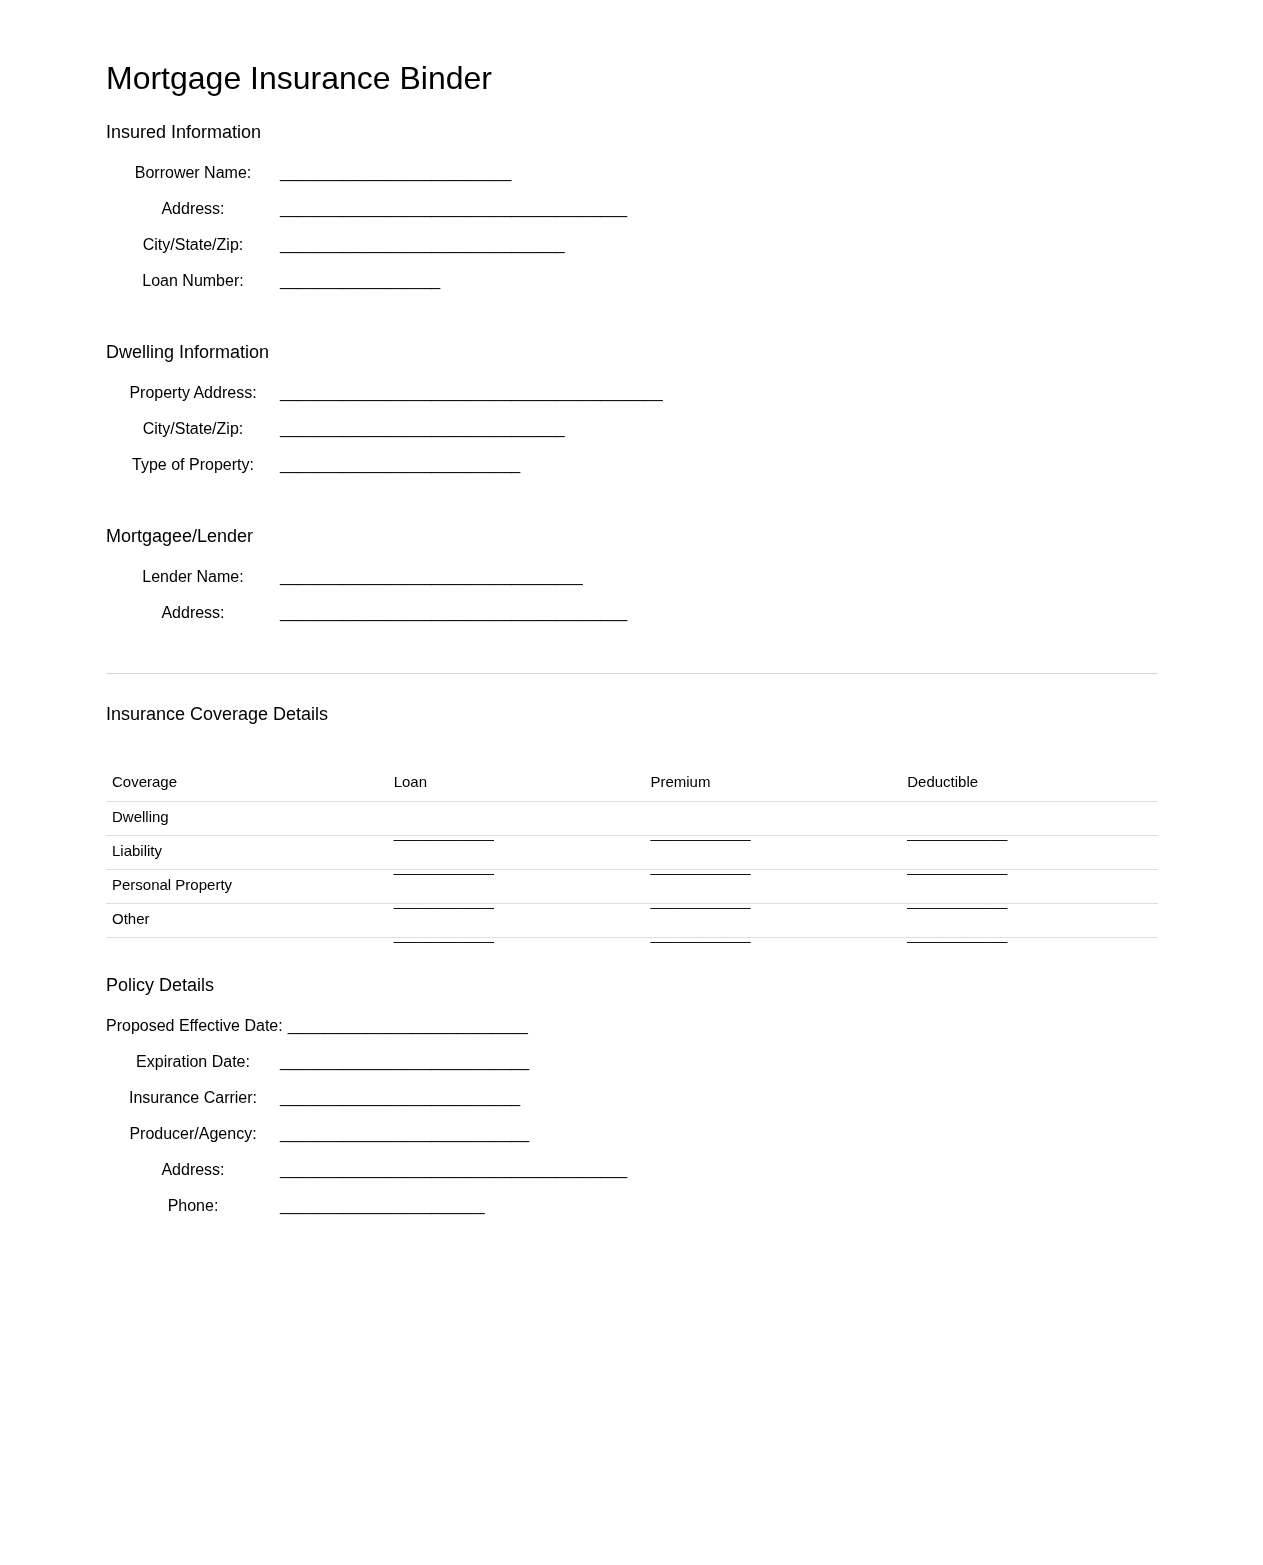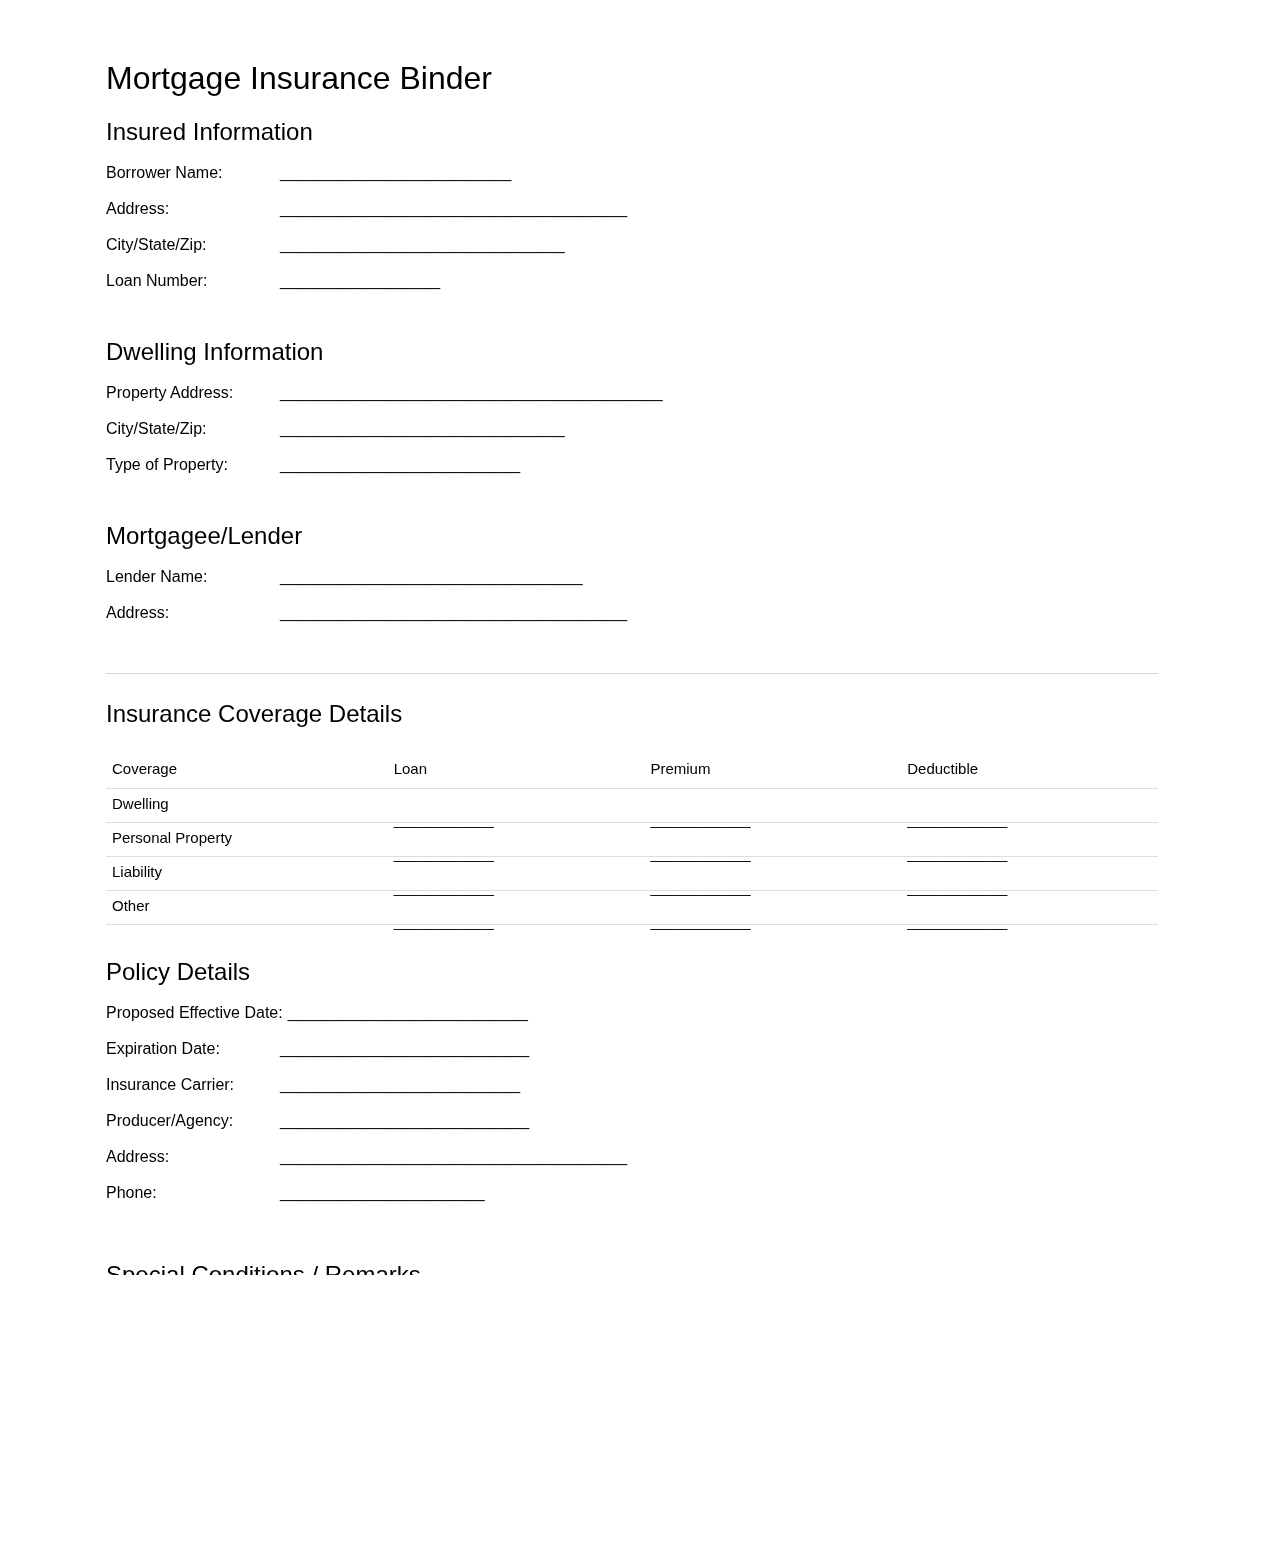--- a/index.html
+++ b/index.html
@@ -13,39 +13,40 @@
       width: 1052px;
       padding-top: 58px;
       height: 1217px; 
       overflow: hidden;
     }
     h1 {
       font-size: 32px; font-weight: normal; margin: 0;
       line-height: 40px;
     }
     h2 {
-      font-size: 24px; font-weight: normal; margin: 0;
+      font-size: 18px; font-weight: normal; margin: 0;
       line-height: 30px;
     }
     .sec-insured { margin-top: 19px; }
     .fields { margin-top: 16px; }
     .field {
       display: flex; height: 36px; font-size: 16px; line-height: 20px;
       align-items: flex-start;
+      text-align: center;
     }
     .field .label { width: 174px; white-space: nowrap; }
     .field .label.auto { width: auto; padding-right: 5px; }
     .field .blank { white-space: pre; letter-spacing: 0; }
     .gap-section { margin-top: 41px; }
     hr.divider {
       border: 0; border-top: 1px solid #d6d6d6; margin: 34px 0 0 0;
     }
     .sec-coverage { margin-top: 25px; }
     table.coverage {
-      width: 1052px; border-collapse: collapse; margin-top: 25px;
+      width: 1052px; border-collapse: collapse; margin-top: 38px;
       font-size: 15px;
     }
     table.coverage th, table.coverage td {
       text-align: left; font-weight: normal; padding: 6px 6px;
       border-bottom: 1px solid #dedede; height: 21px; vertical-align: top;
     }
     table.coverage th { padding-bottom: 7px; }
     table.coverage td.c0 { width: 270px; }
     table.coverage td.cx, table.coverage th.cx { width: 245px; }
     table.coverage td .blank { position: relative; top: 16px; white-space: pre; }
@@ -126,27 +127,27 @@
         </tr>
       </thead>
       <tbody>
         <tr>
           <td class="c0">Dwelling</td>
           <td class="cx"><span class="blank">____________</span></td>
           <td class="cx"><span class="blank">____________</span></td>
           <td class="cx"><span class="blank">____________</span></td>
         </tr>
         <tr>
-          <td class="c0">Personal Property</td>
+          <td class="c0">Liability</td>
           <td class="cx"><span class="blank">____________</span></td>
           <td class="cx"><span class="blank">____________</span></td>
           <td class="cx"><span class="blank">____________</span></td>
         </tr>
         <tr>
-          <td class="c0">Liability</td>
+          <td class="c0">Personal Property</td>
           <td class="cx"><span class="blank">____________</span></td>
           <td class="cx"><span class="blank">____________</span></td>
           <td class="cx"><span class="blank">____________</span></td>
         </tr>
         <tr>
           <td class="c0">Other</td>
           <td class="cx"><span class="blank">____________</span></td>
           <td class="cx"><span class="blank">____________</span></td>
           <td class="cx"><span class="blank">____________</span></td>
         </tr>

